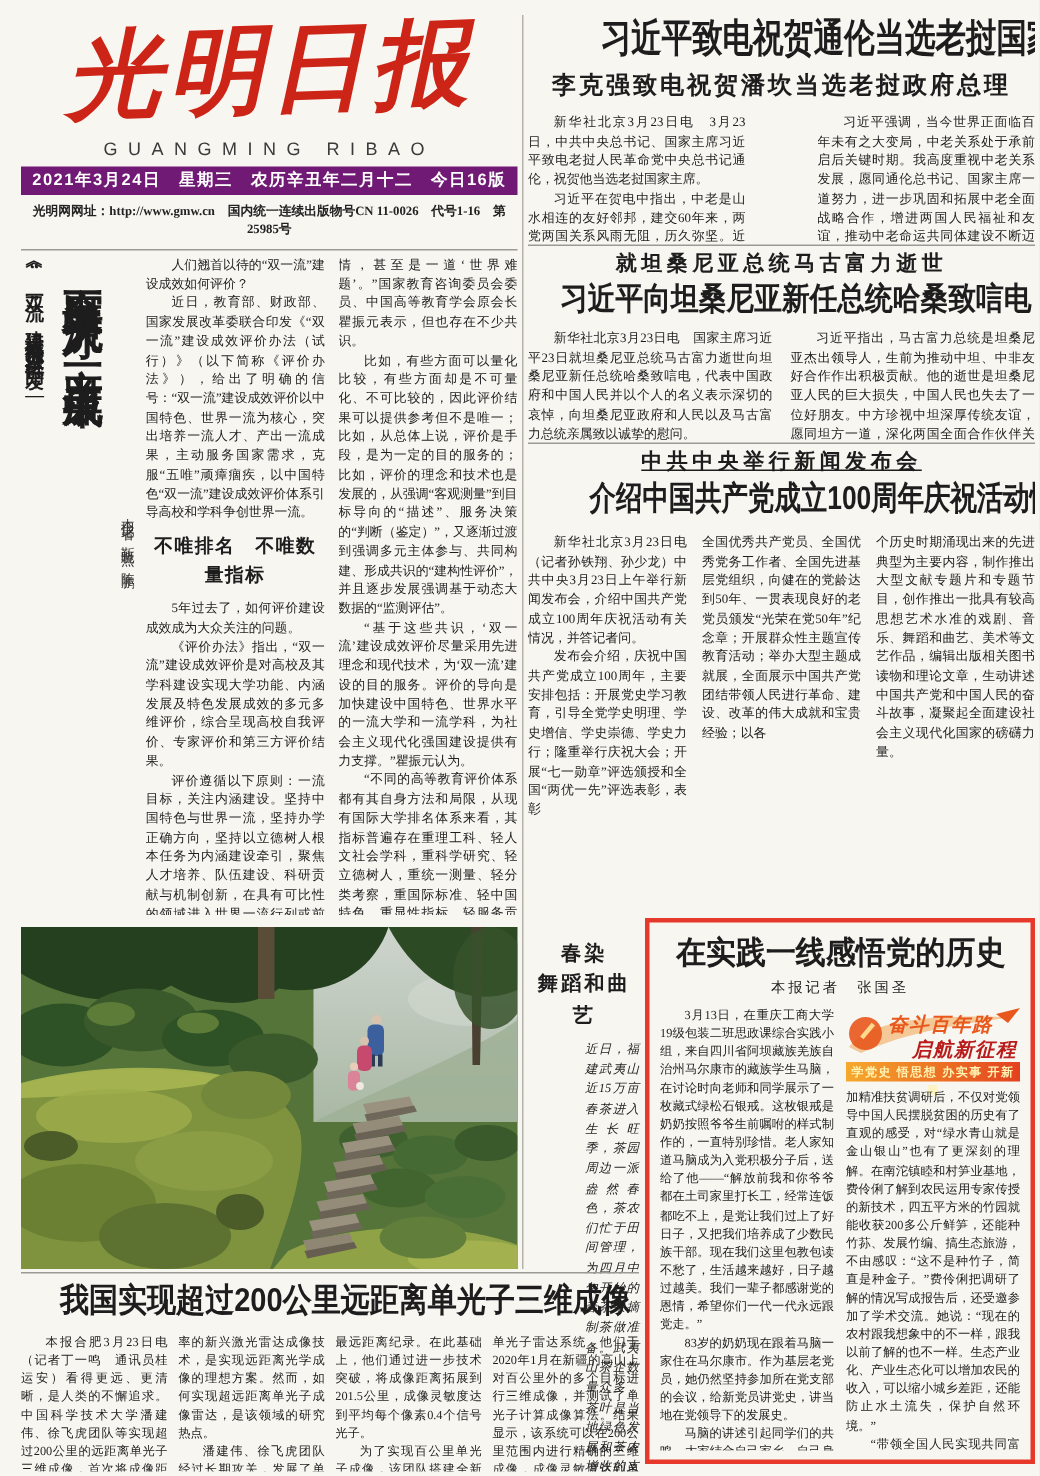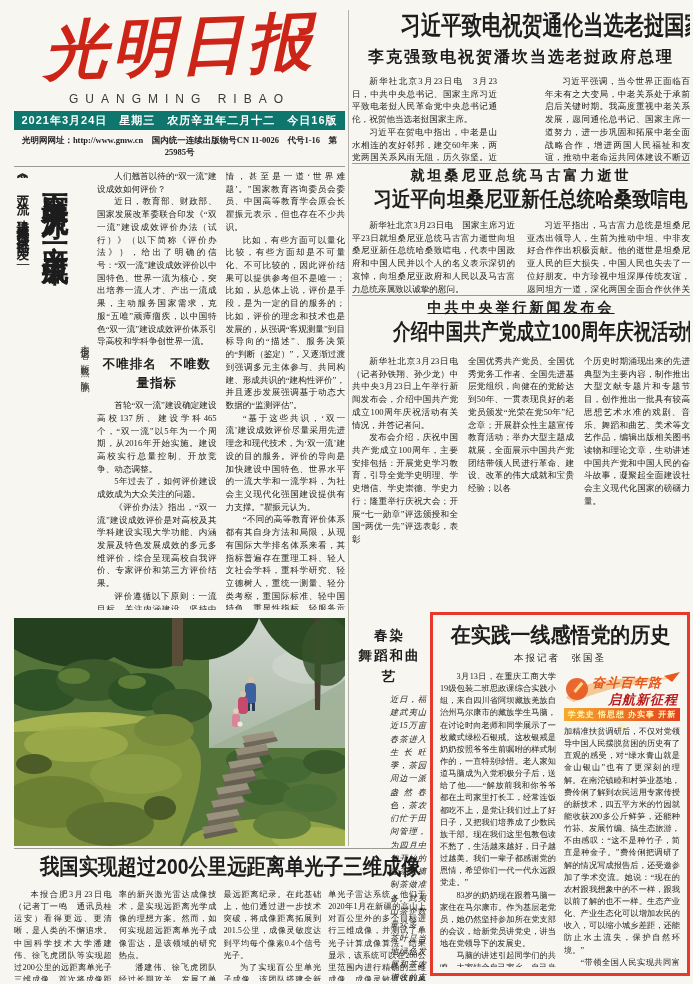--- a/index.html
+++ b/index.html
@@ -6,21 +6,21 @@
   #page{position:relative;width:693px;height:984px;background:#f8f6f1;color:#1d1d1d;
         font-family:"Liberation Serif","DejaVu Serif",serif;overflow:hidden;margin:0 auto;}
   .abs{position:absolute;}
   .rule-h{position:absolute;height:1px;background:#9c9a94;}
   .rule-v{position:absolute;width:1px;background:#b5b2aa;}
   
   #masthead{left:14px;top:4px;width:331px;height:160px;text-align:center;}
   .brand{font-size:64px;font-weight:bold;font-style:italic;color:#cd2418;letter-spacing:4px;
          line-height:1.35;transform:rotate(-2deg);font-family:"Liberation Serif",serif;}
   .pinyin{font-size:12px;letter-spacing:7px;color:#3a3a3a;margin-top:2px;font-family:"Liberation Sans",sans-serif;}
-  .datebar{margin-top:5px;background:#0f766e;color:#fff;font-size:11px;font-weight:bold;
+  .datebar{margin-top:5px;background:#701a75;color:#fff;font-size:11px;font-weight:bold;
            line-height:19px;height:19px;letter-spacing:1px;font-family:"Liberation Sans",sans-serif;}
   .pubinfo{font-size:8.5px;font-weight:bold;margin-top:5px;letter-spacing:0;color:#222;}
   
   .hwrap{text-align:center;overflow:hidden;}
   .sq{display:inline-block;white-space:nowrap;transform-origin:center;}
   .para{margin:0;text-indent:2em;text-align:justify;}
   .cont{text-indent:0;}
   .bodytxt{font-size:8.6px;line-height:1.48;overflow:hidden;text-align:justify;}
   .cols2{display:flex;gap:12px;}
   .cols2>div{flex:1;overflow:hidden;}
@@ -141,21 +141,20 @@
 
   <div id="sy" class="abs">
     <div class="vtext eyebrow">《“双一流”建设成效评价办法（试行）》印发——</div>
     <div class="vtext vhead">突出培养一流人才、产出一流成果</div>
     <div class="vtext vbyline">本报记者　靳晓燕　陈鹏</div>
     <div class="sybody bodytxt">
       <div>
         <p class="para">人们翘首以待的“双一流”建设成效如何评价？</p>
         <p class="para">近日，教育部、财政部、国家发展改革委联合印发《“双一流”建设成效评价办法（试行）》（以下简称《评价办法》），给出了明确的信号：“双一流”建设成效评价以中国特色、世界一流为核心，突出培养一流人才、产出一流成果，主动服务国家需求，克服“五唯”顽瘴痼疾，以中国特色“双一流”建设成效评价体系引导高校和学科争创世界一流。</p>
         <h4 class="subhead">不唯排名　不唯数量指标</h4>
-        <p class="para">首轮“双一流”建设确定建设高校137所、建设学科465个，“双一流”以5年为一个周期，从2016年开始实施。建设高校实行总量控制、开放竞争、动态调整。</p>
         <p class="para">5年过去了，如何评价建设成效成为大众关注的问题。</p>
         <p class="para">《评价办法》指出，“双一流”建设成效评价是对高校及其学科建设实现大学功能、内涵发展及特色发展成效的多元多维评价，综合呈现高校自我评价、专家评价和第三方评价结果。</p>
         <p class="para">评价遵循以下原则：一流目标，关注内涵建设。坚持中国特色与世界一流，坚持办学正确方向，坚持以立德树人根本任务为内涵建设牵引，聚焦人才培养、队伍建设、科研贡献与机制创新，在具有可比性的领域进入世界一流行列或前列，不唯排名、不唯数量指标。</p>
 
       </div>
       <div>
         <p class="para cont">情，甚至是一道‘世界难题’。”国家教育咨询委员会委员、中国高等教育学会原会长瞿振元表示，但也存在不少共识。</p>
         <p class="para">比如，有些方面可以量化比较，有些方面却是不可量化、不可比较的，因此评价结果可以提供参考但不是唯一；比如，从总体上说，评价是手段，是为一定的目的服务的；比如，评价的理念和技术也是发展的，从强调“客观测量”到目标导向的“描述”、服务决策的“判断（鉴定）”，又逐渐过渡到强调多元主体参与、共同构建、形成共识的“建构性评价”，并且逐步发展强调基于动态大数据的“监测评估”。</p>
         <p class="para">“基于这些共识，‘双一流’建设成效评价尽量采用先进理念和现代技术，为‘双一流’建设的目的服务。评价的导向是加快建设中国特色、世界水平的一流大学和一流学科，为社会主义现代化强国建设提供有力支撑。”瞿振元认为。</p>
         <p class="para">“不同的高等教育评价体系都有其自身方法和局限，从现有国际大学排名体系来看，其指标普遍存在重理工科、轻人文社会学科，重科学研究、轻立德树人，重统一测量、轻分类考察，重国际标准、轻中国特色，重显性指标、轻服务贡献等问题。”在北京大学副校长、中国科学院院士张平文看来，《评价办法》坚持监测评价一体化、贡献服务突出化、持续改进常态化、力求动态化原则，摒弃了简单数论文、数帽子的做法，有利于引导高校和学科更加关注长远发展，面向世界科技前沿、面向经济主战场、面向国家重大需求、面向人民生命健康，不断向科学技术广度和深度进军。</p>

